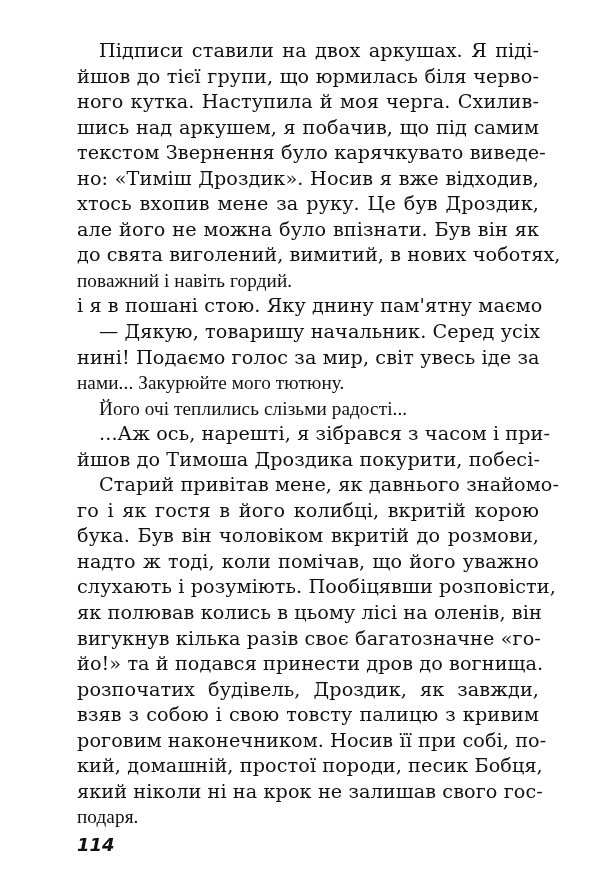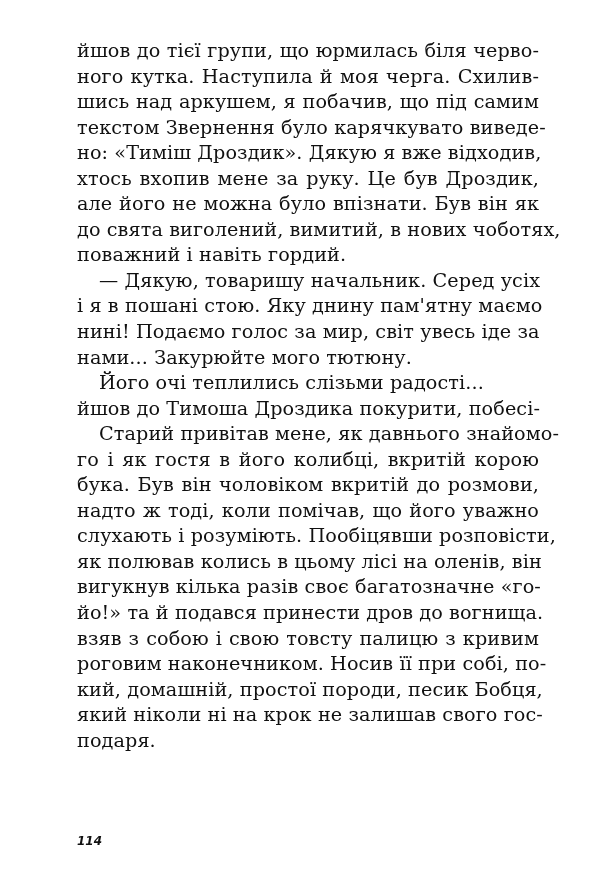--- a/index.html
+++ b/index.html
@@ -26,76 +26,80 @@
     height: 25.55px;
     line-height: 25.55px;
     font-size: 19.2px;
     white-space: nowrap;
     text-align: justify;
     text-align-last: justify;
     letter-spacing: 0.1px;
   }
   .line.last {
     text-align-last: left;
+    font-family: Liberation Serif, serif;
   }
   .line.indent {
     padding-left: 22px;
   }
   .page-number {
     position: absolute;
     left: 77px;
     top: 834px;
     font-family: "DejaVu Sans", "Liberation Sans", sans-serif;
     font-style: italic;
     font-weight: bold;
-    font-size: 12px;
+    font-size: 18px;
     color: #111111;
   }
 </style>
 </head>
 <body>
 
 <div class="page">
 
   <div>
+    <span class="line indent">Підписи ставили на двох аркушах. Я піді-</span>
     <span class="line">йшов до тієї групи, що юрмилась біля черво-</span>
     <span class="line">ного кутка. Наступила й моя черга. Схилив-</span>
     <span class="line">шись над аркушем, я побачив, що під самим</span>
     <span class="line">текстом Звернення було карячкувато виведе-</span>
-    <span class="line">но: «Тиміш Дроздик». Дякую я вже відходив,</span>
+    <span class="line">но: «Тиміш Дроздик». Носив я вже відходив,</span>
     <span class="line">хтось вхопив мене за руку. Це був Дроздик,</span>
     <span class="line">але його не можна було впізнати. Був він як</span>
     <span class="line">до свята виголений, вимитий, в нових чоботях,</span>
     <span class="line last">поважний і навіть гордий.</span>
   </div>
 
   <div>
+    <span class="line">і я в пошані стою. Яку днину пам'ятну маємо</span>
     <span class="line indent">— Дякую, товаришу начальник. Серед усіх</span>
-    <span class="line">і я в пошані стою. Яку днину пам'ятну маємо</span>
     <span class="line">нині! Подаємо голос за мир, світ увесь іде за</span>
     <span class="line last">нами... Закурюйте мого тютюну.</span>
   </div>
 
   <div>
     <span class="line indent last">Його очі теплились слізьми радості...</span>
   </div>
 
   <div>
+    <span class="line indent">...Аж ось, нарешті, я зібрався з часом і при-</span>
     <span class="line">йшов до Тимоша Дроздика покурити, побесі-</span>
   </div>
 
   <div>
     <span class="line indent">Старий привітав мене, як давнього знайомо-</span>
     <span class="line">го і як гостя в його колибці, вкритій корою</span>
     <span class="line">бука. Був він чоловіком вкритій до розмови,</span>
     <span class="line">надто ж тоді, коли помічав, що його уважно</span>
     <span class="line">слухають і розуміють. Пообіцявши розповісти,</span>
     <span class="line">як полював колись в цьому лісі на оленів, він</span>
     <span class="line">вигукнув кілька разів своє багатозначне «го-</span>
     <span class="line">йо!» та й подався принести дров до вогнища.</span>
+    <span class="line">розпочатих будівель, Дроздик, як завжди,</span>
     <span class="line">взяв з собою і свою товсту палицю з кривим</span>
     <span class="line">роговим наконечником. Носив її при собі, по-</span>
     <span class="line">кий, домашній, простої породи, песик Бобця,</span>
     <span class="line">який ніколи ні на крок не залишав свого гос-</span>
     <span class="line last">подаря.</span>
   </div>
 </div>
 
 <div class="page-number">114</div>
 

